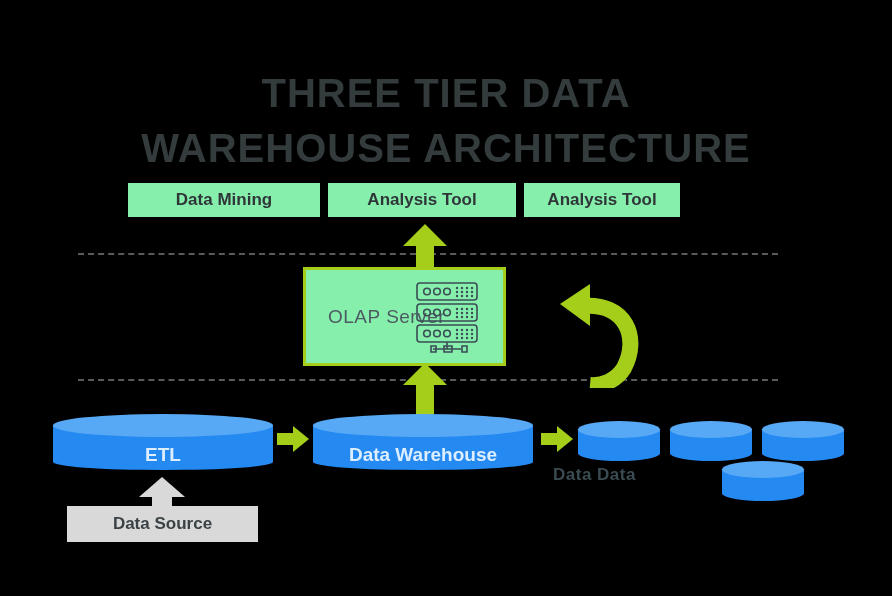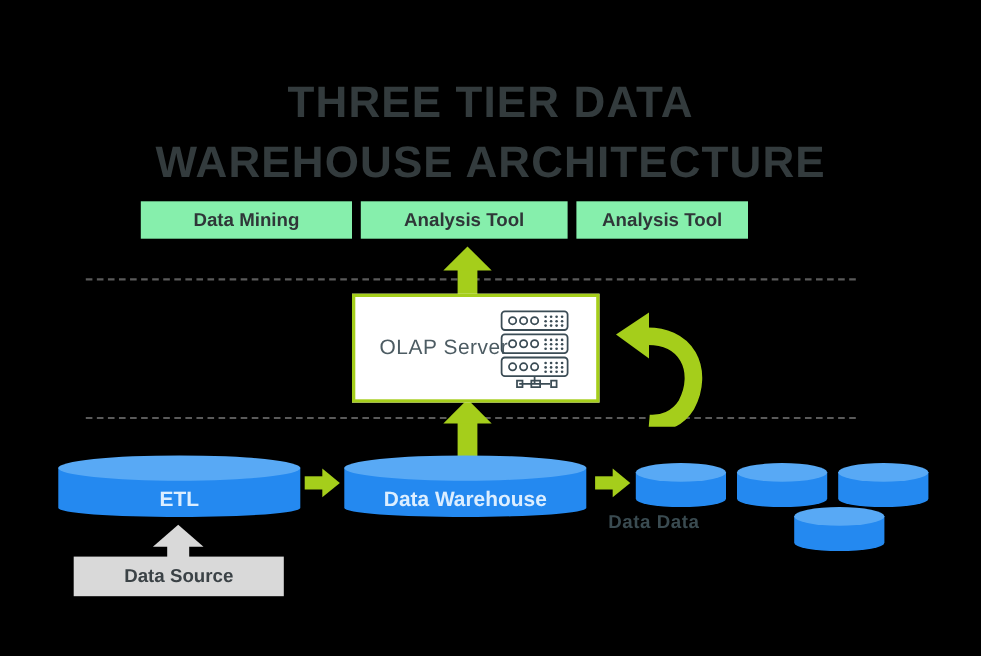--- a/index.html
+++ b/index.html
@@ -114,24 +114,24 @@
   
   #curved-arrow {
     position: absolute;
     left: 556px; top: 282px;
     width: 102px; height: 106px;
   }
 
   
   #olap-box {
     position: absolute;
-    left: 320px; top: 267px;
-    width: 225px; height: 99px;
+    left: 303px; top: 267px;
+    width: 203px; height: 99px;
     border: 3px solid #a5ce1b;
-    background: #ffffff;
+    background: #86efac;
   }
   #olap-label {
     position: absolute;
     left: 22px; top: 36px;
     color: #4d5c63;
     font-size: 19px;
     letter-spacing: 0.5px;
   }
   #server-icon {
     position: absolute;

